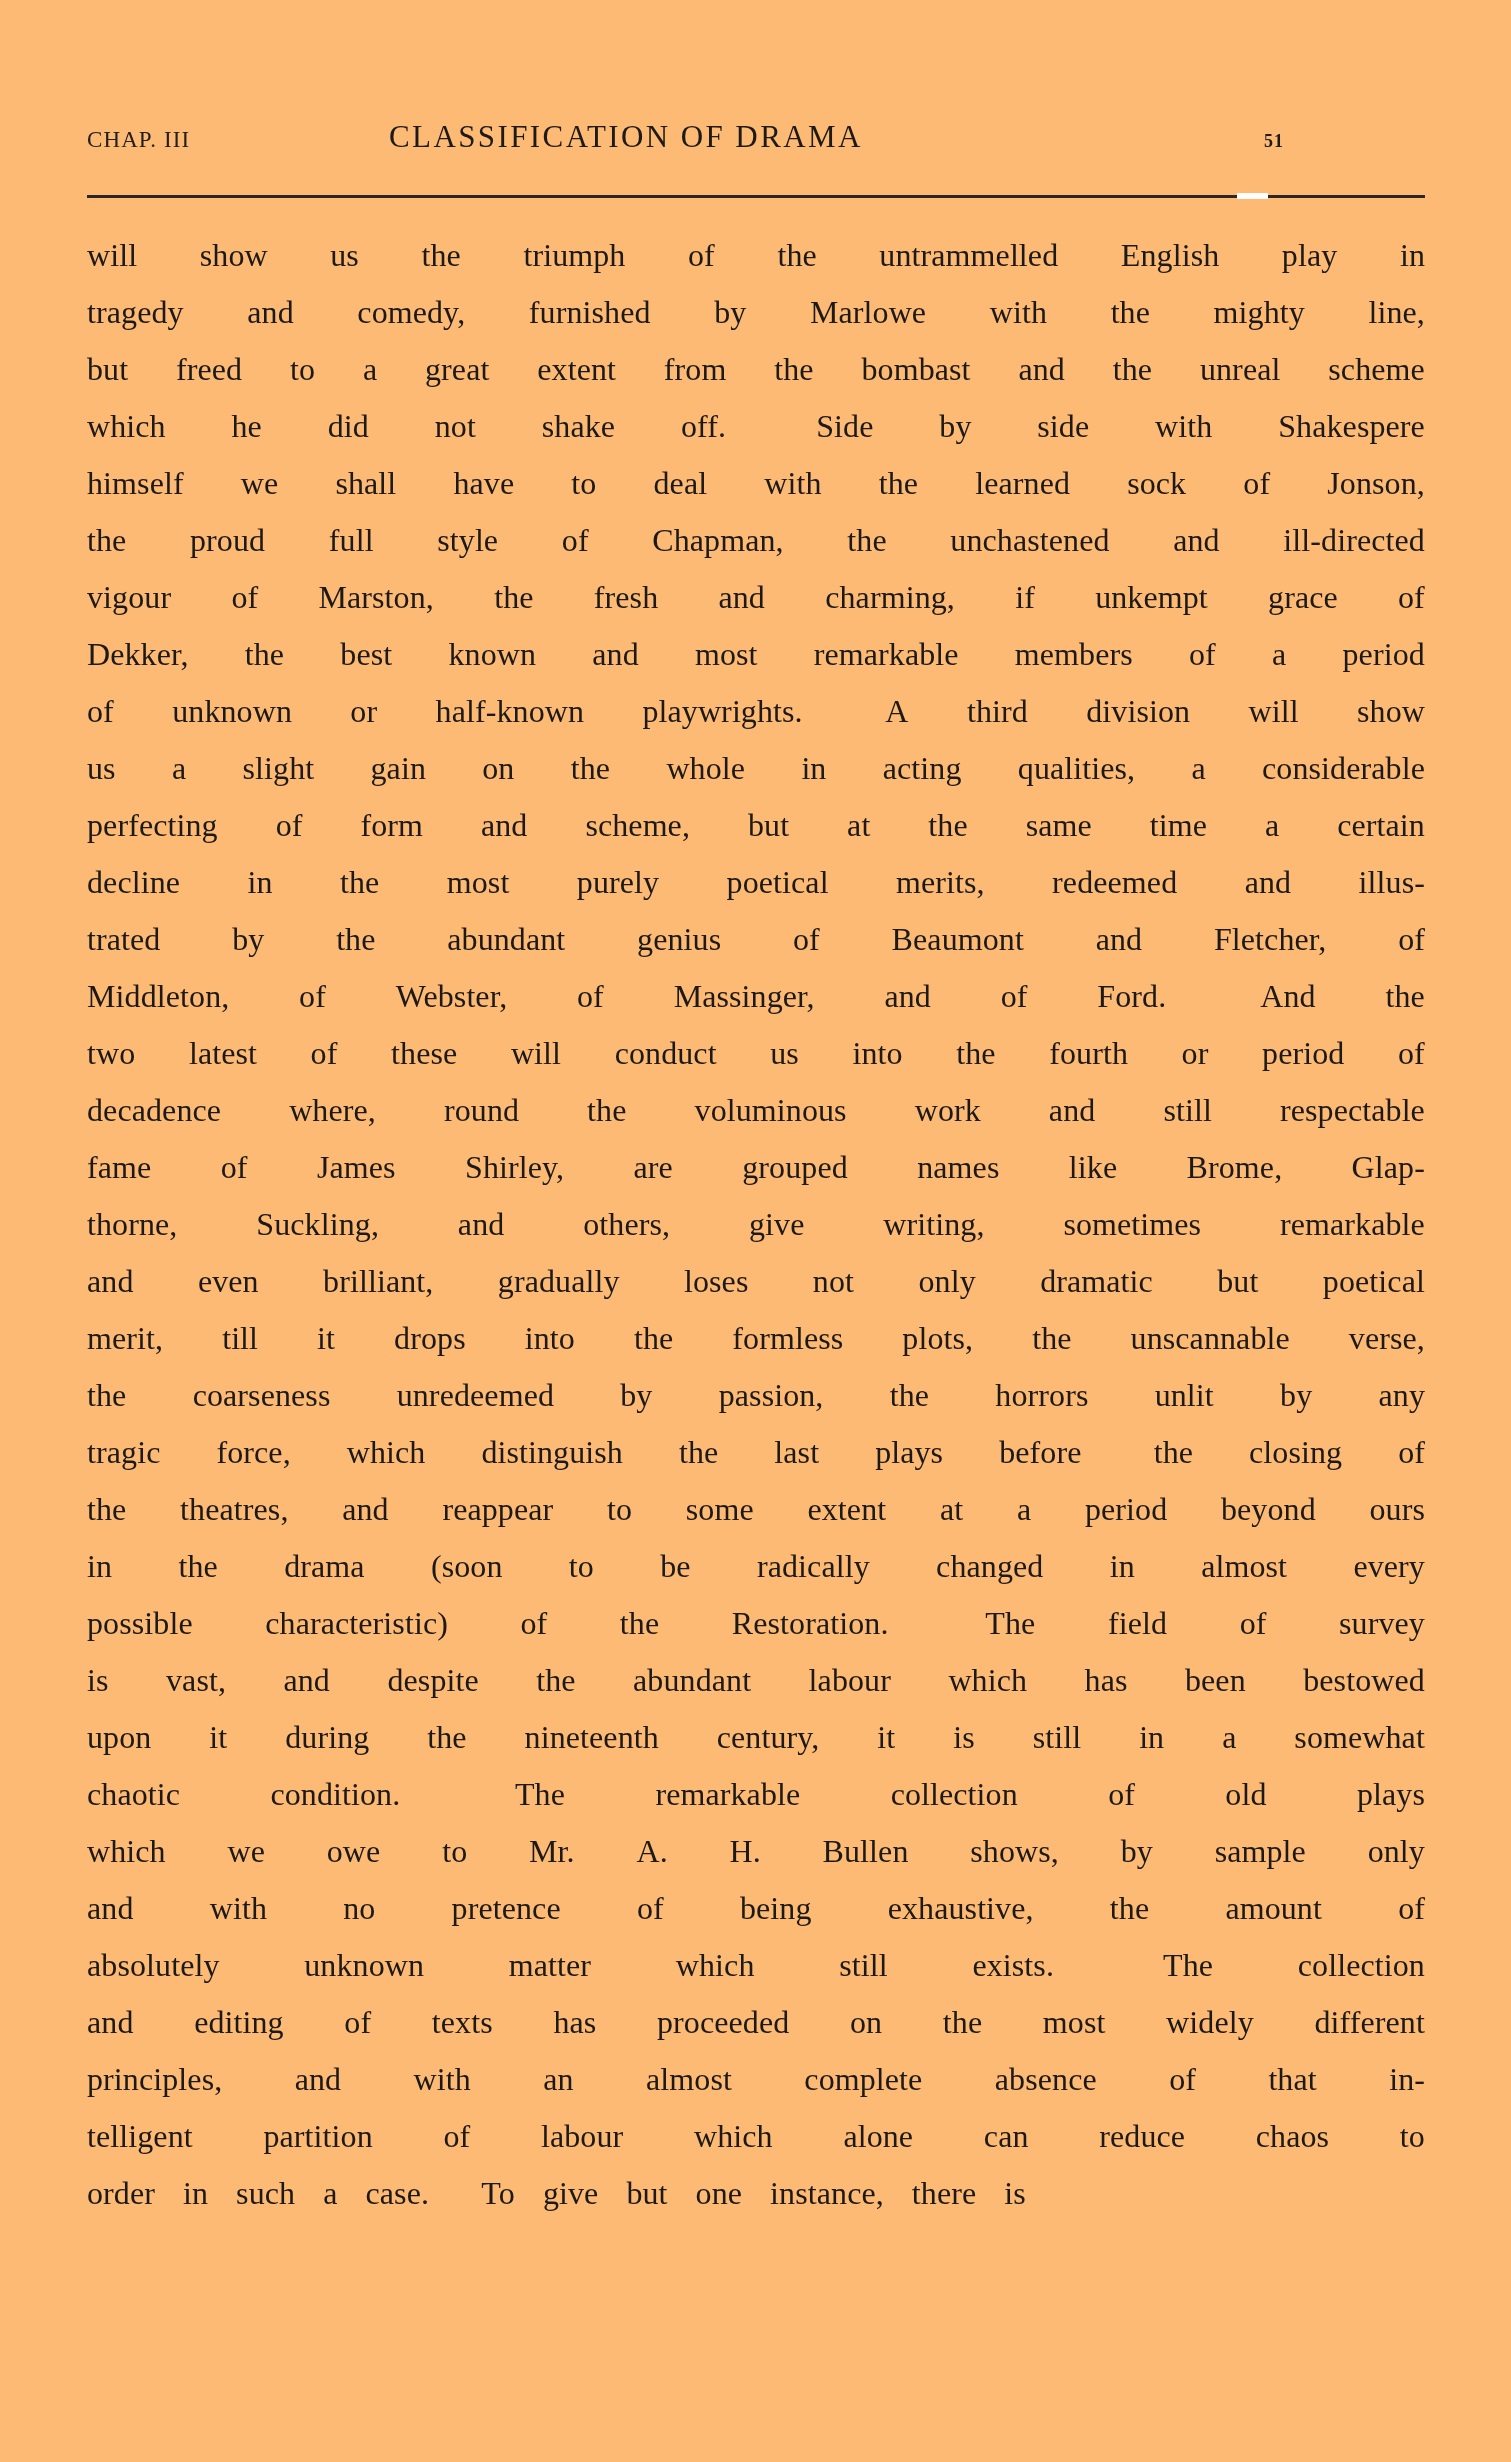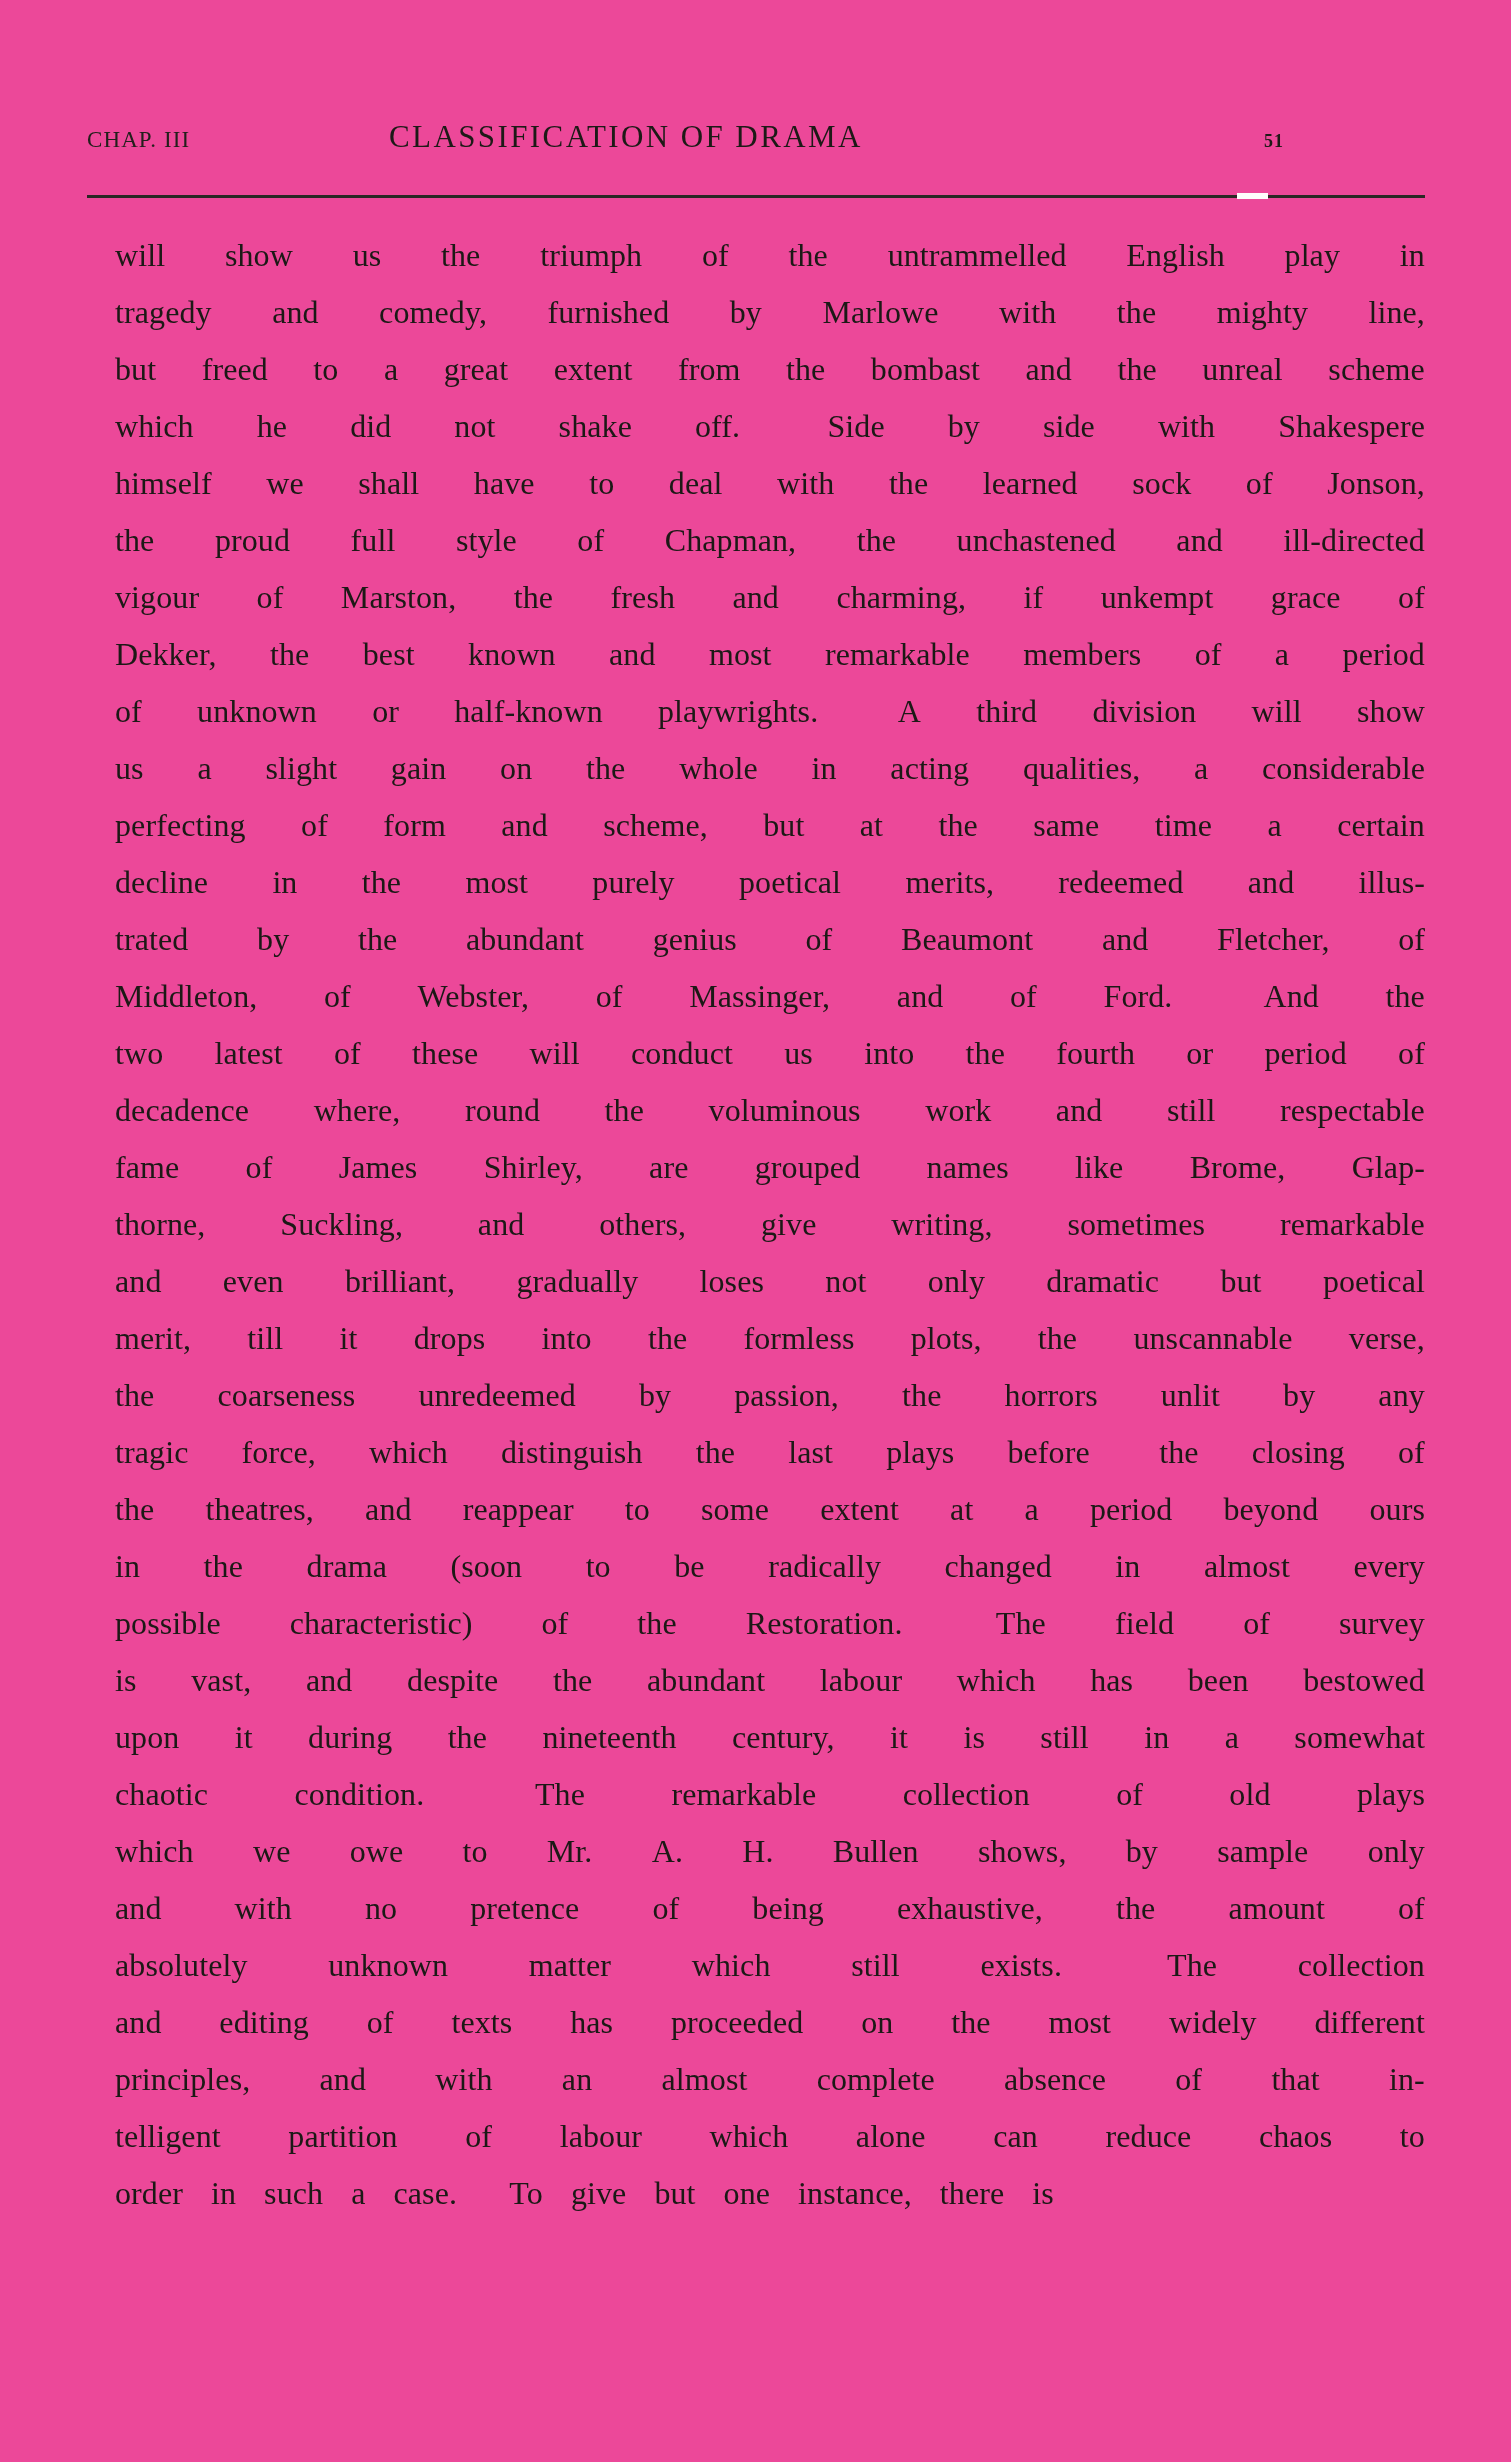--- a/index.html
+++ b/index.html
@@ -13,21 +13,21 @@
     font-family: "Liberation Serif", serif;
     color: #1a1a1a;
     position: relative;
     overflow: hidden;
   }
   .page {
     position: absolute;
     left: 0; top: 0;
     width: 1512px;
     height: 2462px;
-    background: #ec4899;
+    background: #fdba74;
   }
   .header {
     position: absolute;
     left: 87px;
     top: 119px;
     width: 1338px;
     height: 46px;
     display: flex;
     align-items: baseline;
   }
@@ -79,21 +79,20 @@
   }
   .line {
     font-size: 32px;
     line-height: 57px;
     color: #1c1916;
     white-space: pre;
     letter-spacing: 0.1px;
   }
   .line.j {
     text-align: justify;
-    margin-left: 28px;
   }
   .line-inner {
     display: flex;
     justify-content: space-between;
     width: 100%;
   }
   .line-inner.last {
     justify-content: flex-start;
     gap: 28px;
   }

